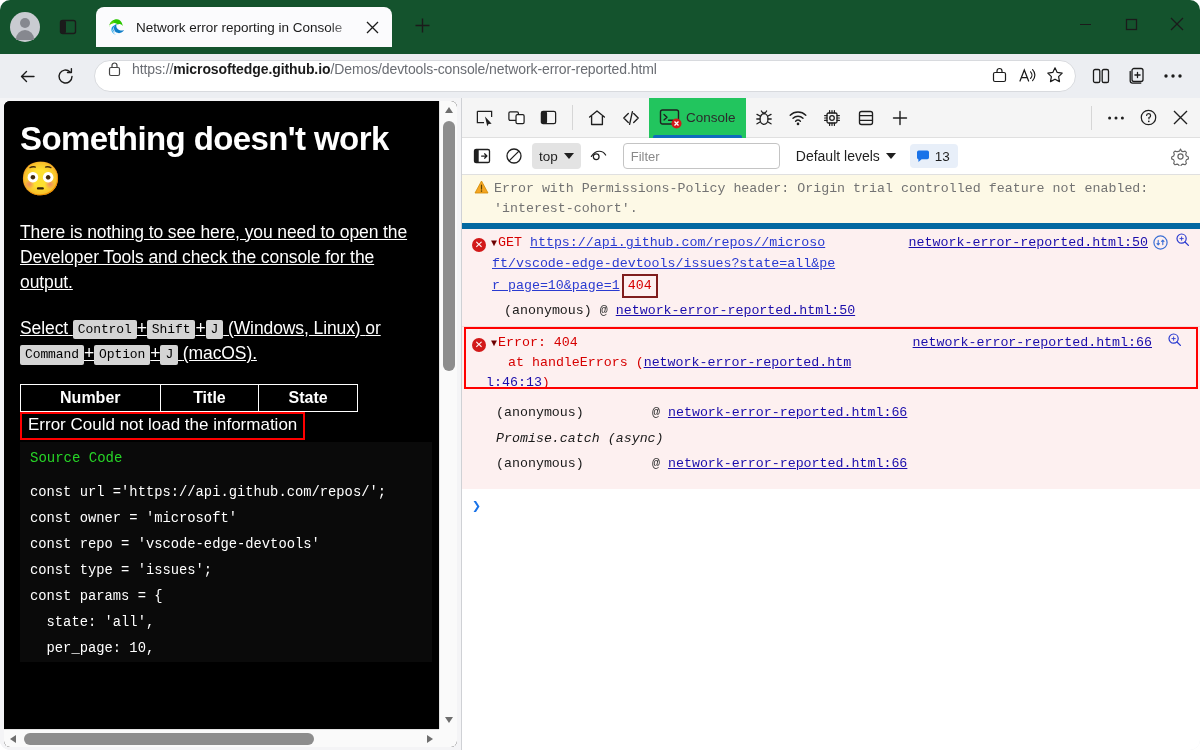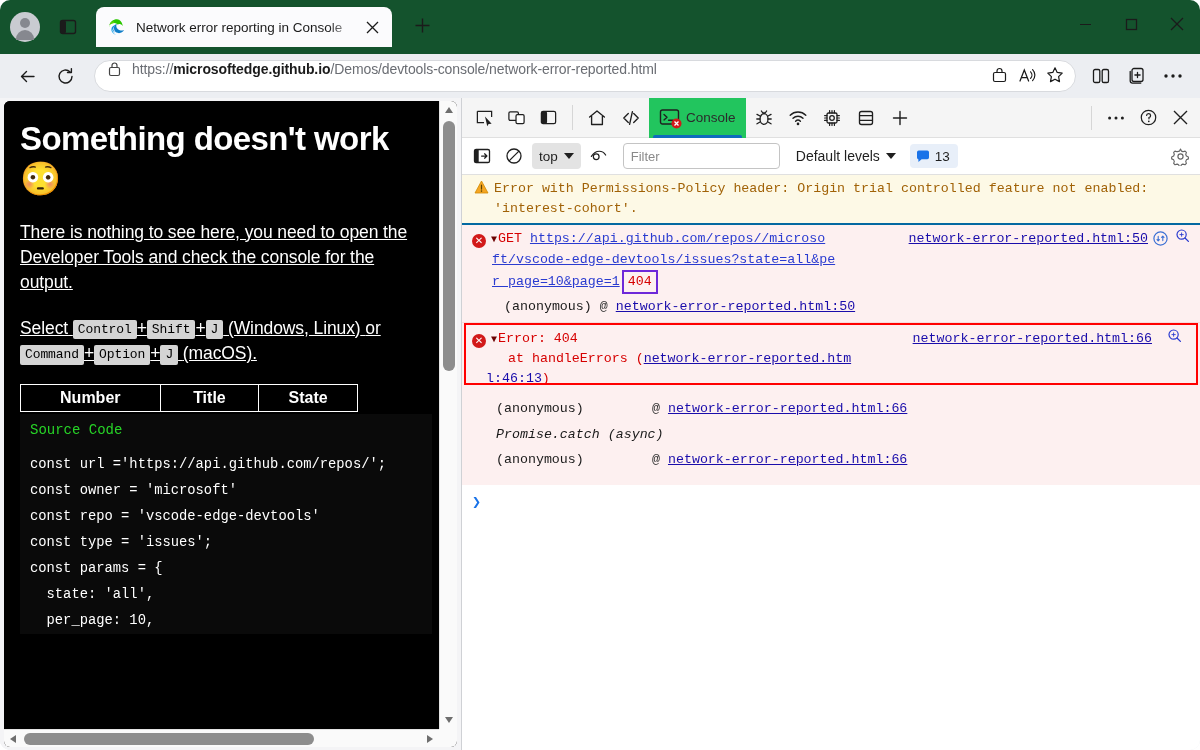--- a/index.html
+++ b/index.html
@@ -169,21 +169,21 @@
   .caret { width: 0; height: 0; border-left: 5px solid transparent; border-right: 5px solid transparent; border-top: 6px solid #1f1f1f; }
   .msgcount {
     display:flex; align-items:center; gap:5px; margin-left: 10px; height: 24px;
     background:#e8eff9; border-radius:4px; padding: 0 8px 0 6px; font-size: 13.5px; color:#1f1f1f;
   }
   .gear-right { margin-left: auto; }
 
   
   .console-body { flex: 1 1 auto; overflow: hidden; font-family: "Liberation Mono", monospace; font-size: 13.3px; }
   .msg { padding: 4px 8px 4px 10px; line-height: 1.52; position: relative; }
-  .msg.warn { background: #fdf9e6; border-bottom: 2px solid #0369a1; color: #a16207; padding-left: 12px; }
+  .msg.warn { background: #fdf9e6; border-bottom: 6px solid #0369a1; color: #737373; padding-left: 12px; }
   .msg.err  { background: #fdf0f0; border-bottom: 1px solid #f6dcdc; color: #d60000; }
   .badge-warn {
     display:inline-block; width: 15px; height: 14px; margin-right: 5px; vertical-align: -2px;
   }
   .badge-err {
     display:inline-block; width: 14px; height: 14px; border-radius: 50%; background:#d21919;
     color:#fff; font-size: 10px; text-align:center; line-height: 14px; margin-right: 5px;
     vertical-align: -2px; font-family: "Liberation Sans", sans-serif;
   }
   .disc { color:#6b0000; font-size: 10px; margin-right: 1px; }
@@ -333,20 +333,21 @@
 
           <table class="issuetable">
             <tbody>
                 <tr>
               <th style="width:140px">Number</th>
               <th style="width:99px">Title</th>
               <th style="width:99px">State</th>
             </tr>
           </tbody>
             </table>
+          <div class="errrow">Error Could not load the information</div>
 
           <div class="srcbox">
             <div class="srctitle">Source Code</div>
             <div class="srccode">const url ='https://api.github.com/repos/';
 const owner = 'microsoft'
 const repo = 'vscode-edge-devtools'
 const type = 'issues';
 const params = {
   state: 'all',
   per_page: 10,</div>
@@ -544,21 +545,21 @@
                 <circle cx="7.5" cy="11.1" r="0.8" fill="#5c4400"></circle>
               </svg>
           </span><span>Error with Permissions-Policy header: Origin trial controlled feature not enabled:</span><br>
           <span style="display:inline-block;width:20px"></span><span>'interest-cohort'.</span>
         </div>
 
         <div class="msg err" style="padding-bottom:2px">
           <span class="badge-err">✕</span><span class="disc">▼</span><span>GET</span>
           <span class="lnk-r">https://api.github.com/repos//microso</span><br>
           <span style="display:inline-block;width:20px"></span><span class="lnk-r">ft/vscode-edge-devtools/issues?state=all&amp;pe</span><br>
-          <span style="display:inline-block;width:20px"></span><span class="lnk-r">r_page=10&amp;page=1</span><span style="display:inline-block;border:2px solid #6d28d9;padding:0 4px;margin-left:2px;color:#d60000">404</span>
+          <span style="display:inline-block;width:20px"></span><span class="lnk-r">r_page=10&amp;page=1</span><span style="display:inline-block;border:2px solid #7f1d1d;padding:0 4px;margin-left:2px;color:#d60000">404</span>
           <span class="src-right" style="right:52px;top:4px">network-error-reported.html:50</span>
           <span class="mini-ico" style="right:32px;top:6px">
             <svg width="15" height="15" viewBox="0 0 15 15">
                 <circle cx="7.5" cy="7.5" r="6.6" fill="none" stroke="#3b6fd4" stroke-width="1.2"></circle>
                 <path d="M5.2 5.4v4.2M4 8.6l1.2 1.2 1.2-1.2M9.8 9.6V5.4M8.6 6.4 9.8 5.2 11 6.4" fill="none" stroke="#3b6fd4" stroke-width="1.1" stroke-linecap="round" stroke-linejoin="round"></path>
               </svg>
           </span>
           <span class="mini-ico" style="right:10px;top:3px">
             <svg width="15" height="15" viewBox="0 0 15 15">
                 <circle cx="6.6" cy="6.6" r="4.6" fill="none" stroke="#2a3bd0" stroke-width="1.2"></circle>

